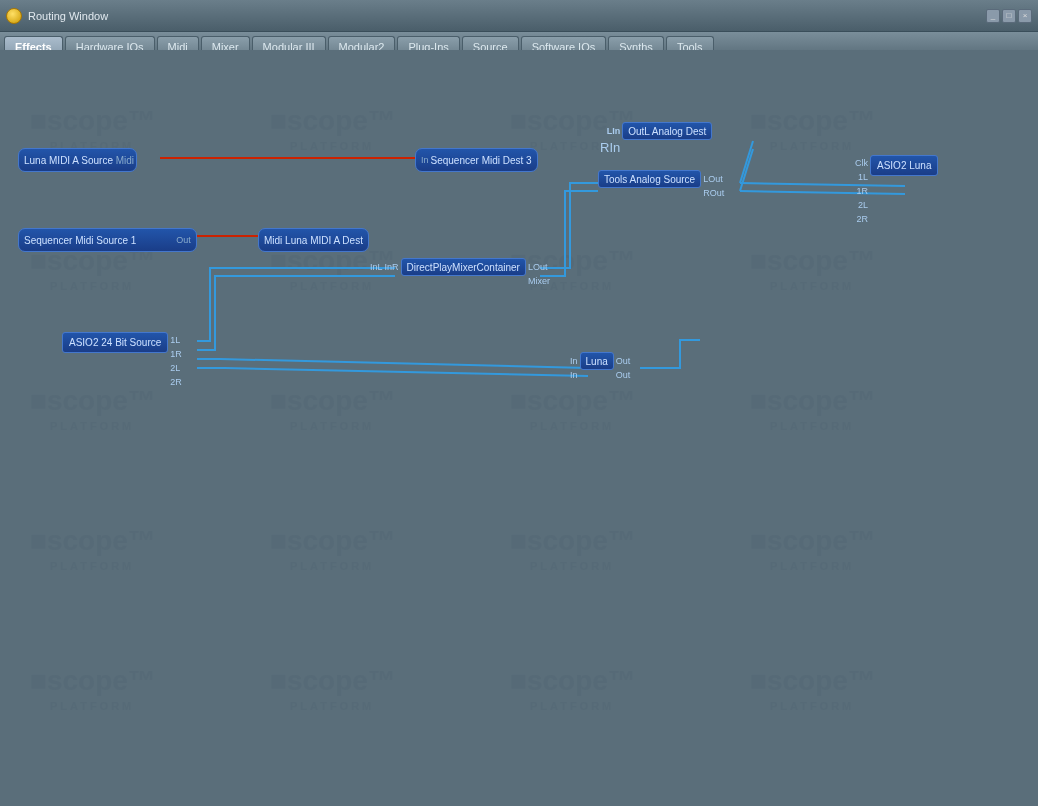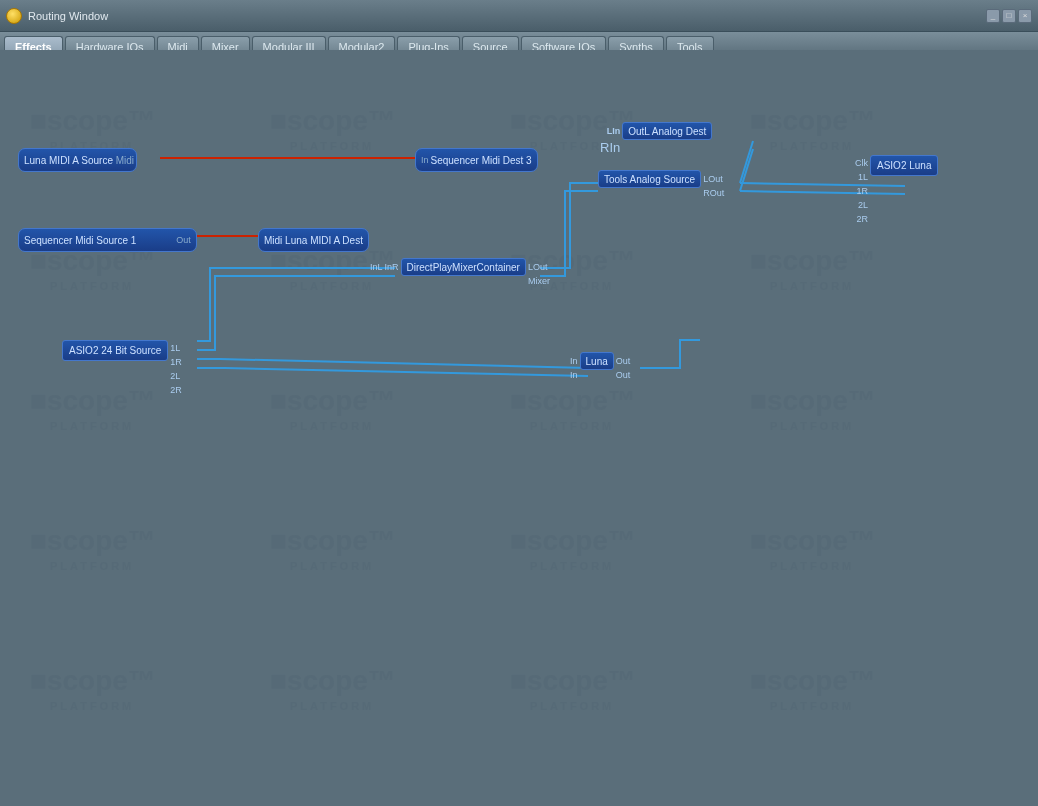--- a/index.html
+++ b/index.html
@@ -309,21 +309,21 @@
     </div>
     <div class="node-body">
       DirectPlayMixerContainer
     </div>
     <div style="display:flex;flex-direction:column;margin-left:0;padding-top:2px;">
       <div style="font-size:9px;color:#aaccee;line-height:1.6;padding-left:2px;">LOut</div>
       <div style="font-size:9px;color:#aaccee;line-height:1.6;padding-left:2px;">Mixer</div>
     </div>
   </div>
 
-  <div style="position:absolute;left:62px;top:290px;z-index:10;display:flex;align-items:flex-start;">
+  <div style="position:absolute;left:62px;top:282px;z-index:10;display:flex;align-items:flex-start;">
     <div class="node-body" style="padding:4px 6px;">
       ASIO2 24 Bit Source
     </div>
     <div style="display:flex;flex-direction:column;margin-left:0;padding-top:2px;">
       <div style="font-size:9px;color:#aaccee;line-height:1.55;padding-left:2px;">1L</div>
       <div style="font-size:9px;color:#aaccee;line-height:1.55;padding-left:2px;">1R</div>
       <div style="font-size:9px;color:#aaccee;line-height:1.55;padding-left:2px;">2L</div>
       <div style="font-size:9px;color:#aaccee;line-height:1.55;padding-left:2px;">2R</div>
     </div>
   </div>

